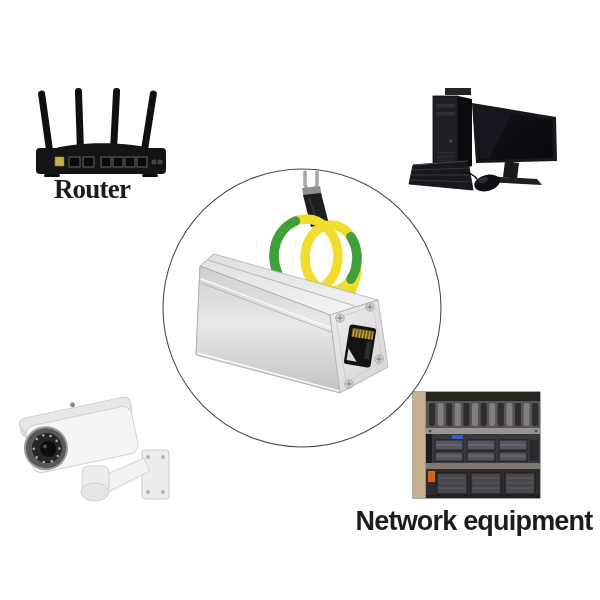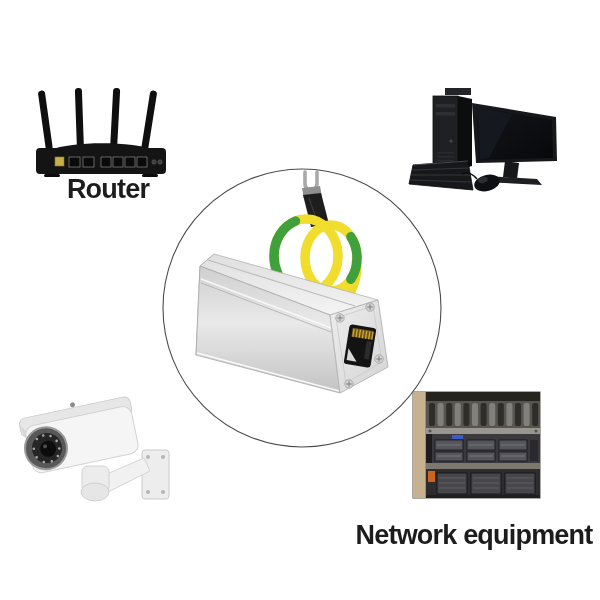--- a/index.html
+++ b/index.html
@@ -269,15 +269,15 @@
             <line x1="367.5" y1="330" x2="367.5" y2="338"></line>
             <line x1="370.7" y1="330" x2="370.7" y2="338"></line>
           </g>
           <rect x="366" y="340" width="5" height="18" fill="#2c2c2c"></rect>
           <polygon points="349,350 359,362 349,362" fill="#d8d8d8"></polygon>
         </g>
       </g>
     </g>
   </svg>
 
-  <div class="label" style="left:108px; top:175px;">Router</div>
-  <div class="label" style="left:474px; top:521px;">Network equipment</div>
+  <div class="label" style="left:92px; top:175px;font-family:Liberation Serif, serif;">Router</div>
+  <div class="label" style="left:474px; top:507px;">Network equipment</div>
 </div>
 
 </body></html>

